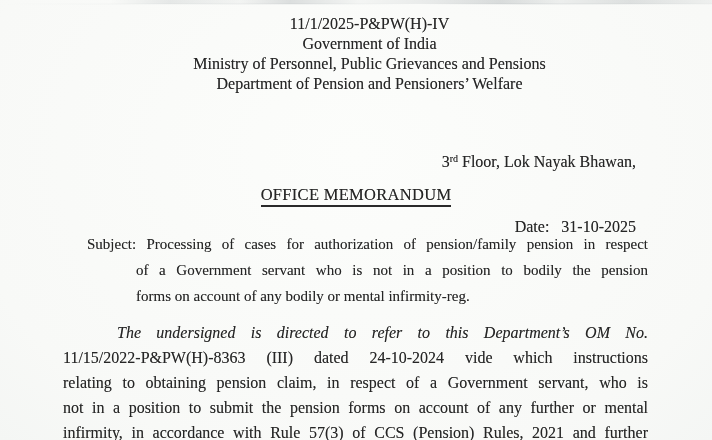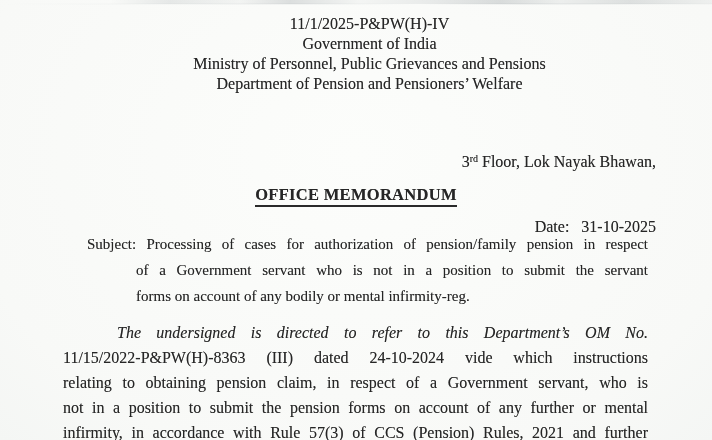--- a/index.html
+++ b/index.html
@@ -31,31 +31,31 @@
       rgba(140,150,155,0.03) 712px);
   }
 
   .letterhead {
     position: absolute; top: 14px; left: 0; right: 0;
     text-align: center; font-size: 16px; line-height: 20px;
     text-shadow: 0 0 0.5px rgba(38,38,38,0.45);
     padding-left: 27px;
   }
   .address {
-    position: absolute; top: 109px; right: 56px;
+    position: absolute; top: 109px; right: 76px;
     text-align: right; font-size: 16px; line-height: 21px;
     white-space: pre;
     text-shadow: 0 0 0.5px rgba(38,38,38,0.45);
   }
   .ordinal {
     position: relative; top: -5px; font-size: 10px;
   }
   .om-title {
     position: absolute; top: 185px; left: 0; right: 0;
-    text-align: center; font-size: 16.5px; font-weight: bold;
+    text-align: center; font-size: 16.5px; font-weight: normal;
     letter-spacing: 0.3px;
     text-shadow: 0 0 0.5px rgba(38,38,38,0.5);
   }
   .om-title .underlined {
     border-bottom: 2px solid #2a2a2a; padding-bottom: 1px;
   }
   .subject {
     position: absolute; top: 231px; left: 87px; width: 561px;
     font-size: 15px; line-height: 26px;
     text-shadow: 0 0 0.5px rgba(38,38,38,0.4);
@@ -89,21 +89,21 @@
     <div><span>3</span><span class="ordinal">rd</span><span> Floor, Lok Nayak Bhawan,</span></div>
     <div>Date:   31-10-2025</div>
   </div>
 
   <div class="om-title">
     <span class="underlined">OFFICE MEMORANDUM</span>
   </div>
 
   <div class="subject">
     <div class="jl">Subject: Processing of cases for authorization of pension/family pension in respect</div>
-    <div class="jl ind">of a Government servant who is not in a position to submit the servant</div>
+    <div class="jl ind">of a Government servant who is not in a position to bodily the pension</div>
     <div class="ind">forms on account of any bodily or mental infirmity-reg.</div>
   </div>
 
   <div class="bodyp">
     <div class="jl first-line">The undersigned is directed to refer to this Department’s OM No.</div>
     <div class="jl">11/15/2022-P&amp;PW(H)-8363 (III) dated 24-10-2024 vide which instructions</div>
     <div class="jl">relating to obtaining pension claim, in respect of a Government servant, who is</div>
     <div class="jl">not in a position to submit the pension forms on account of any further or mental</div>
     <div class="jl">infirmity, in accordance with Rule 57(3) of CCS (Pension) Rules, 2021 and further</div>
     <div class="jl clipped">clarifications were issued in this regard, read with Rule 50(6) of</div>

